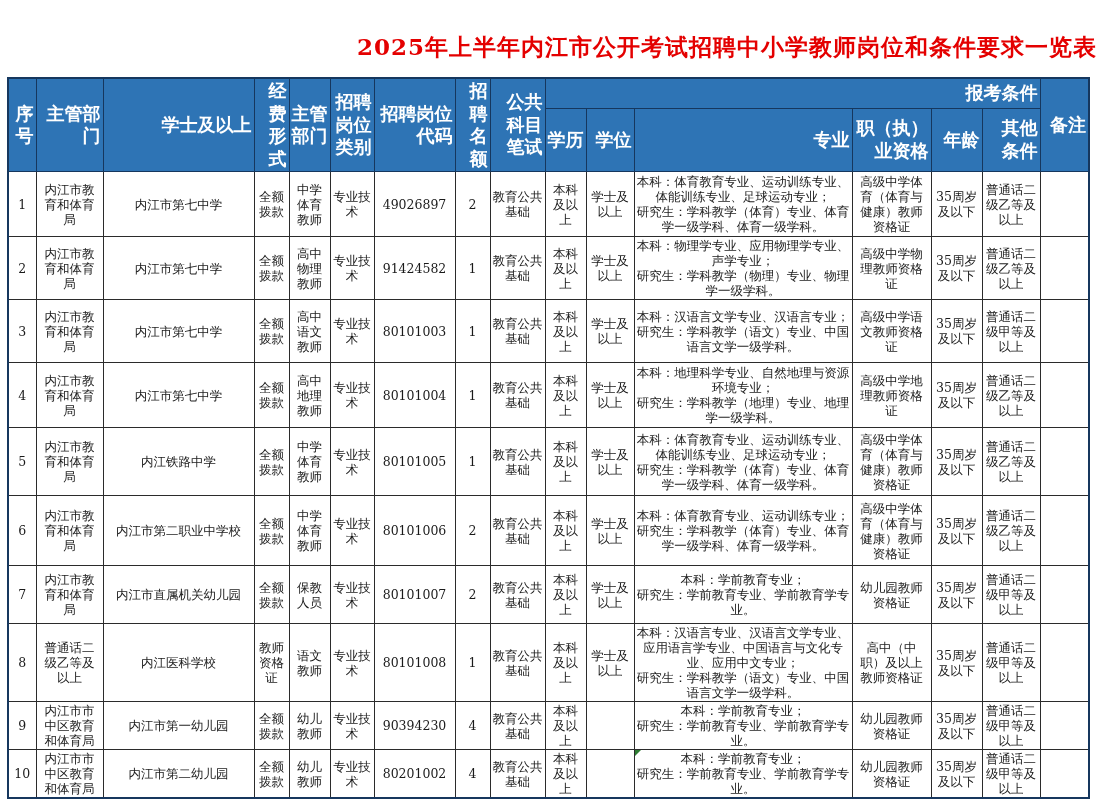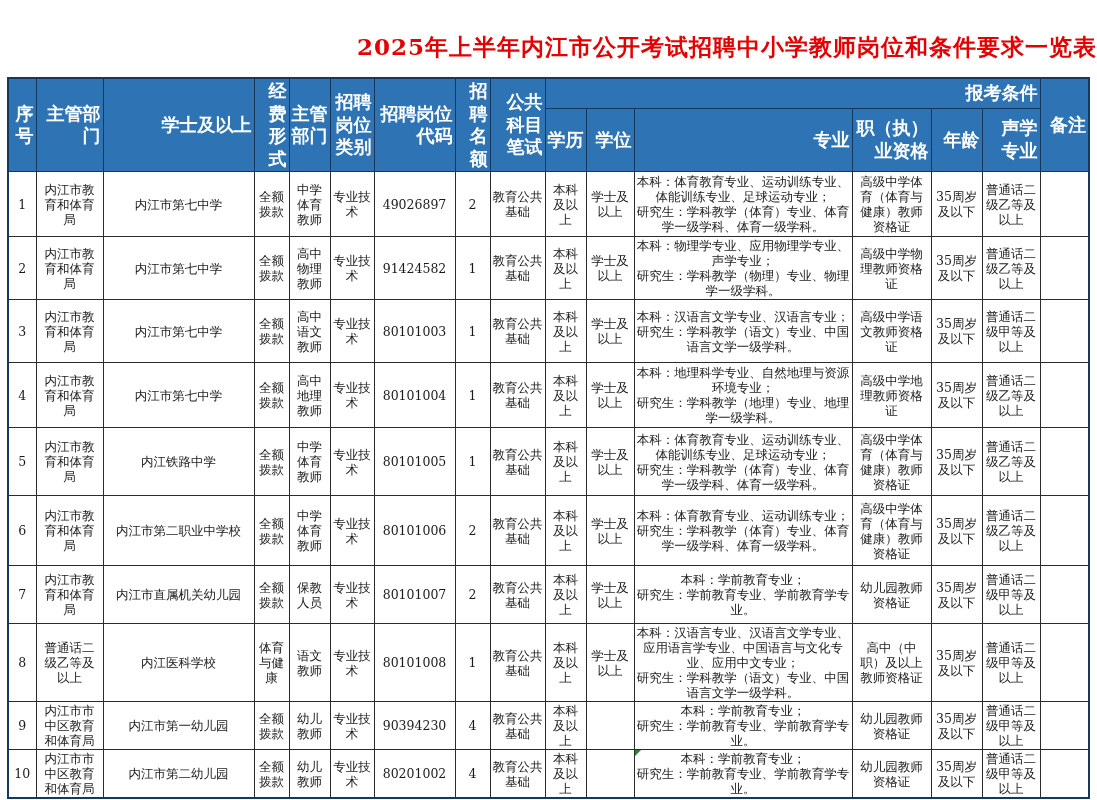--- a/index.html
+++ b/index.html
@@ -105,21 +105,21 @@
         <th rowspan="2">公共科目笔试</th>
         <th colspan="6">报考条件</th>
         <th rowspan="2">备注</th>
       </tr>
       <tr class="sub-row">
         <th>学历</th>
         <th>学位</th>
         <th>专业</th>
         <th>职（执）业资格</th>
         <th>年龄</th>
-        <th>声学专业</th>
+        <th>其他条件</th>
       </tr>
     </thead>
     <tbody id="tbody">
         <tr style="height: 65px;">
           <td>1</td>
           <td>内江市教育和体育局</td>
           <td>内江市第七中学</td>
           <td>全额拨款</td>
           <td>中学体育教师</td>
           <td>专业技术</td>
@@ -246,21 +246,21 @@
 研究生：学前教育专业、学前教育学专业。</td>
           <td>幼儿园教师资格证</td>
           <td>35周岁及以下</td>
           <td>普通话二级甲等及以上</td>
           <td></td>
         </tr>
         <tr style="height: 78px;">
           <td>8</td>
           <td>普通话二级乙等及以上</td>
           <td>内江医科学校</td>
-          <td>体育与健康</td>
+          <td>教师资格证</td>
           <td>语文教师</td>
           <td>专业技术</td>
           <td>80101008</td>
           <td>1</td>
           <td>教育公共基础</td>
           <td>本科及以上</td>
           <td>学士及以上</td>
           <td class="major">本科：汉语言专业、汉语言文学专业、应用语言学专业、中国语言与文化专业、应用中文专业；
 研究生：学科教学（语文）专业、中国语言文学一级学科。</td>
           <td>高中（中职）及以上教师资格证</td>

